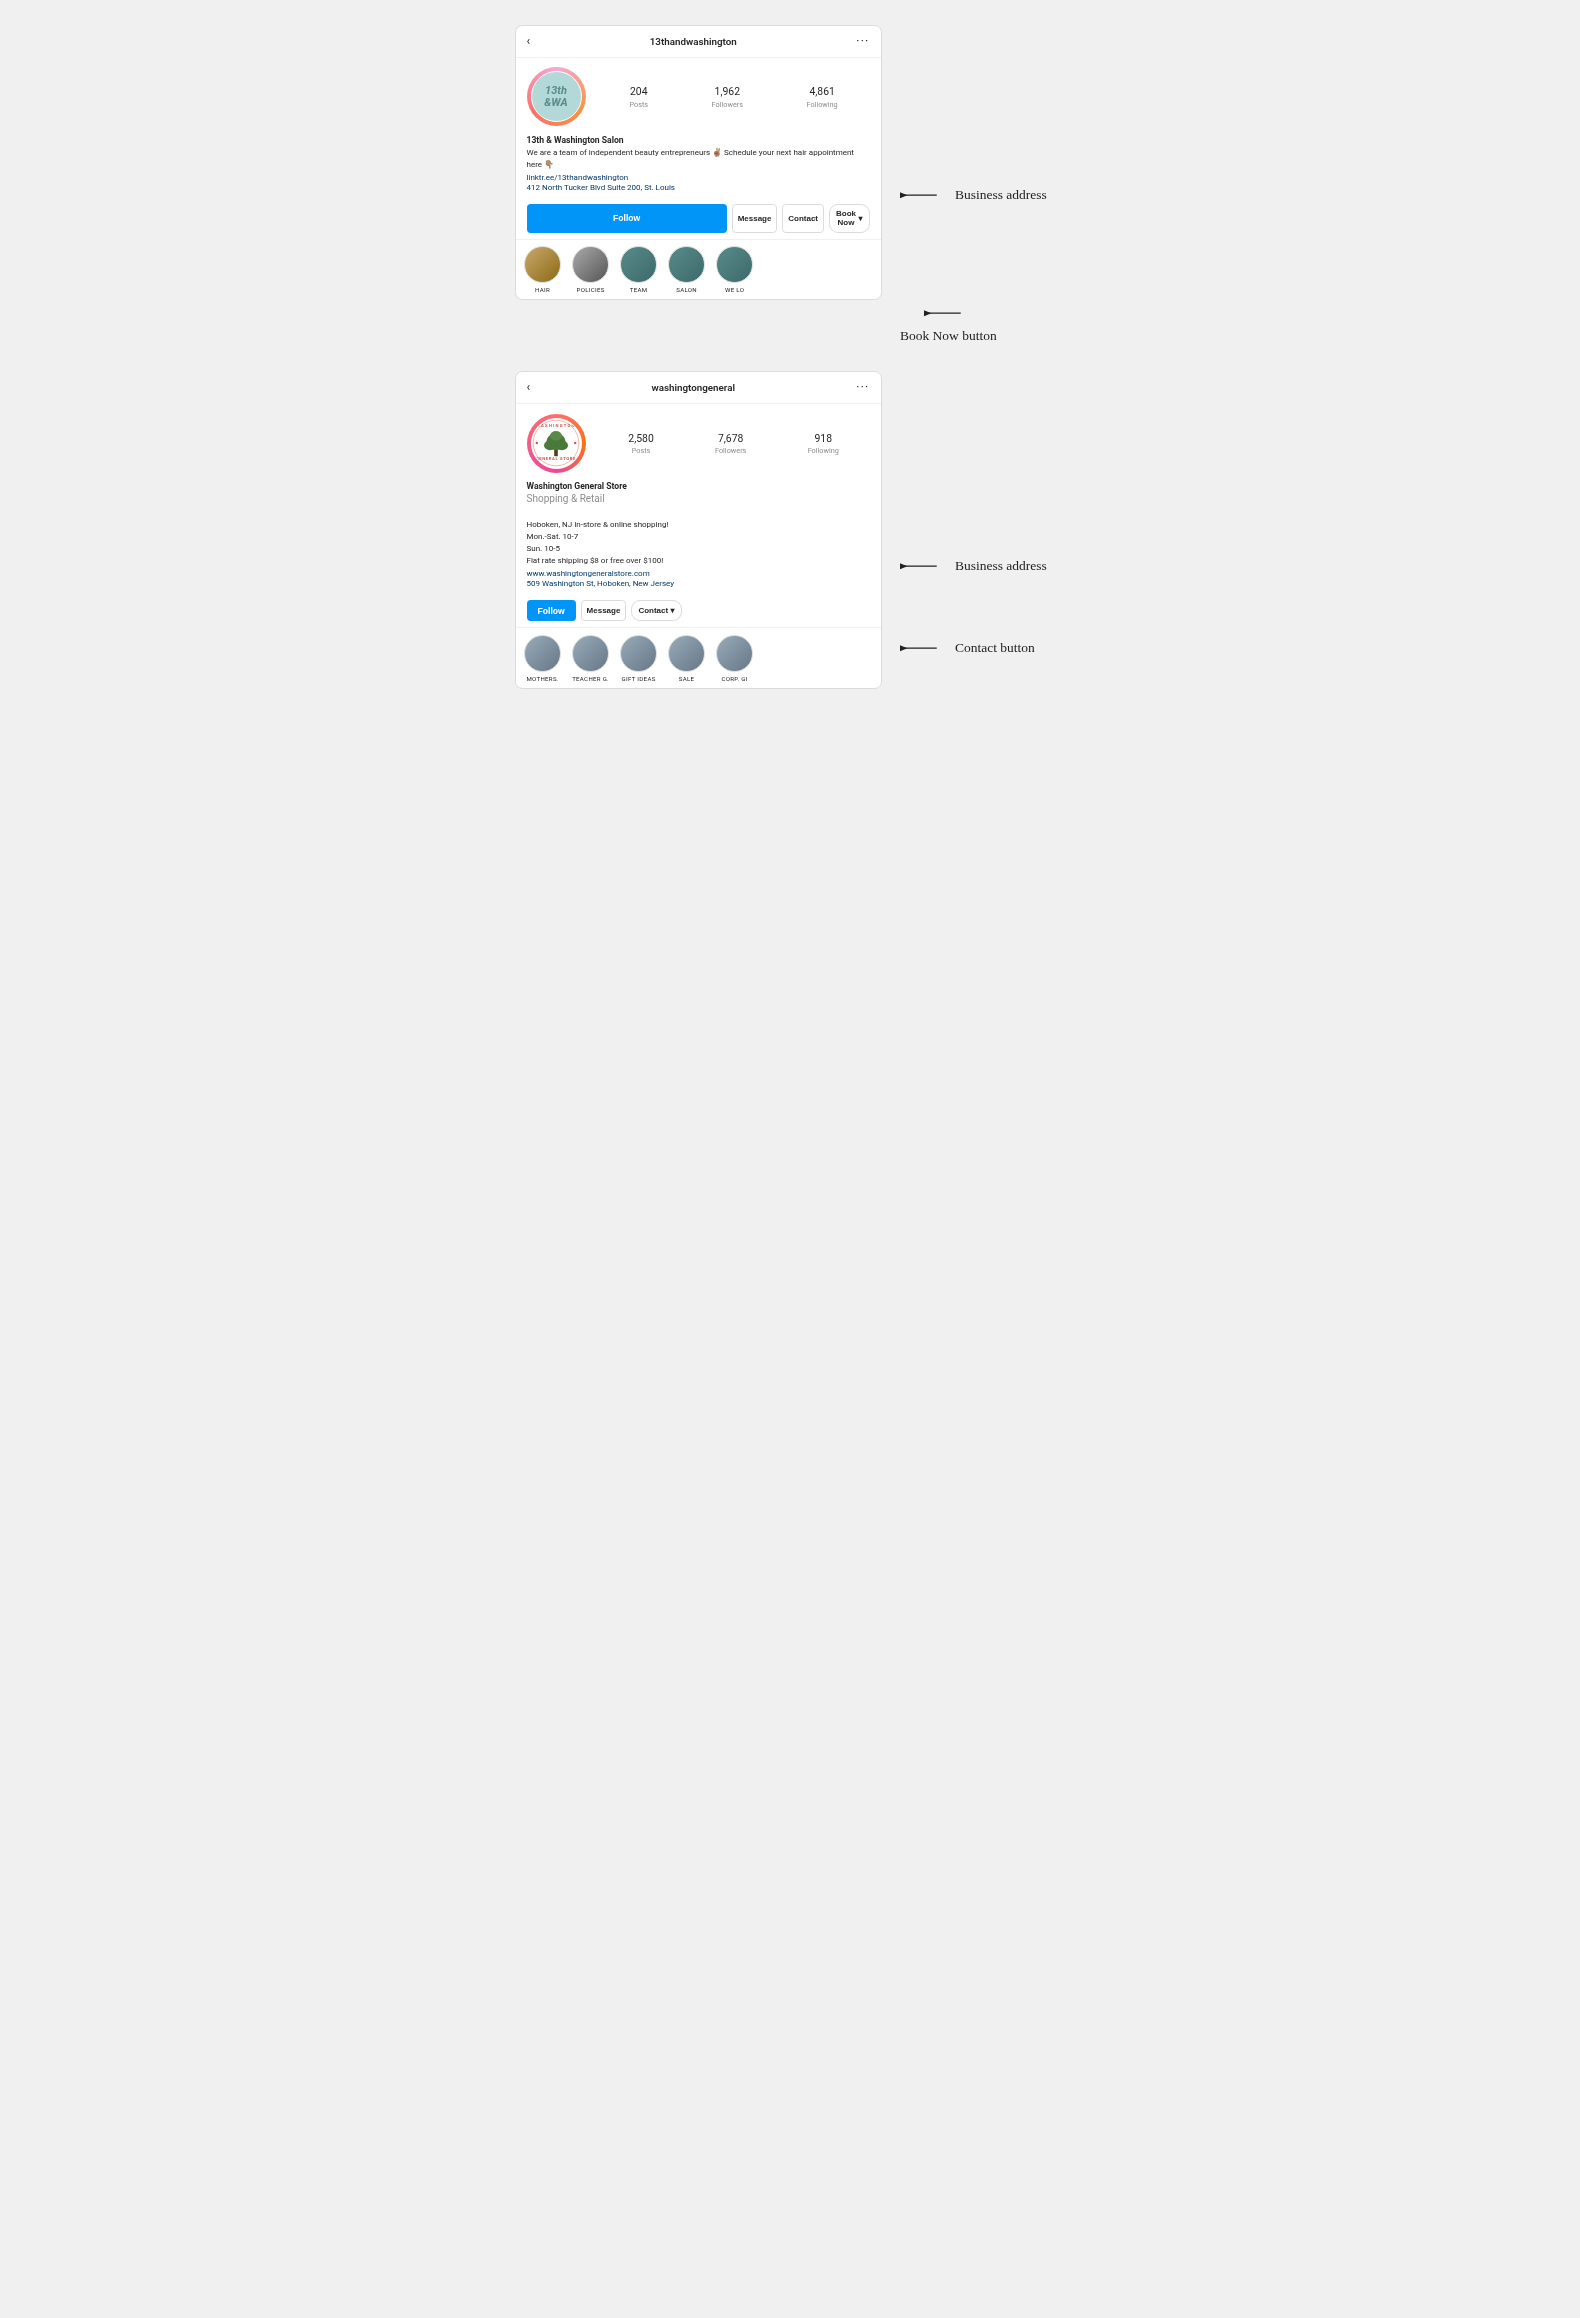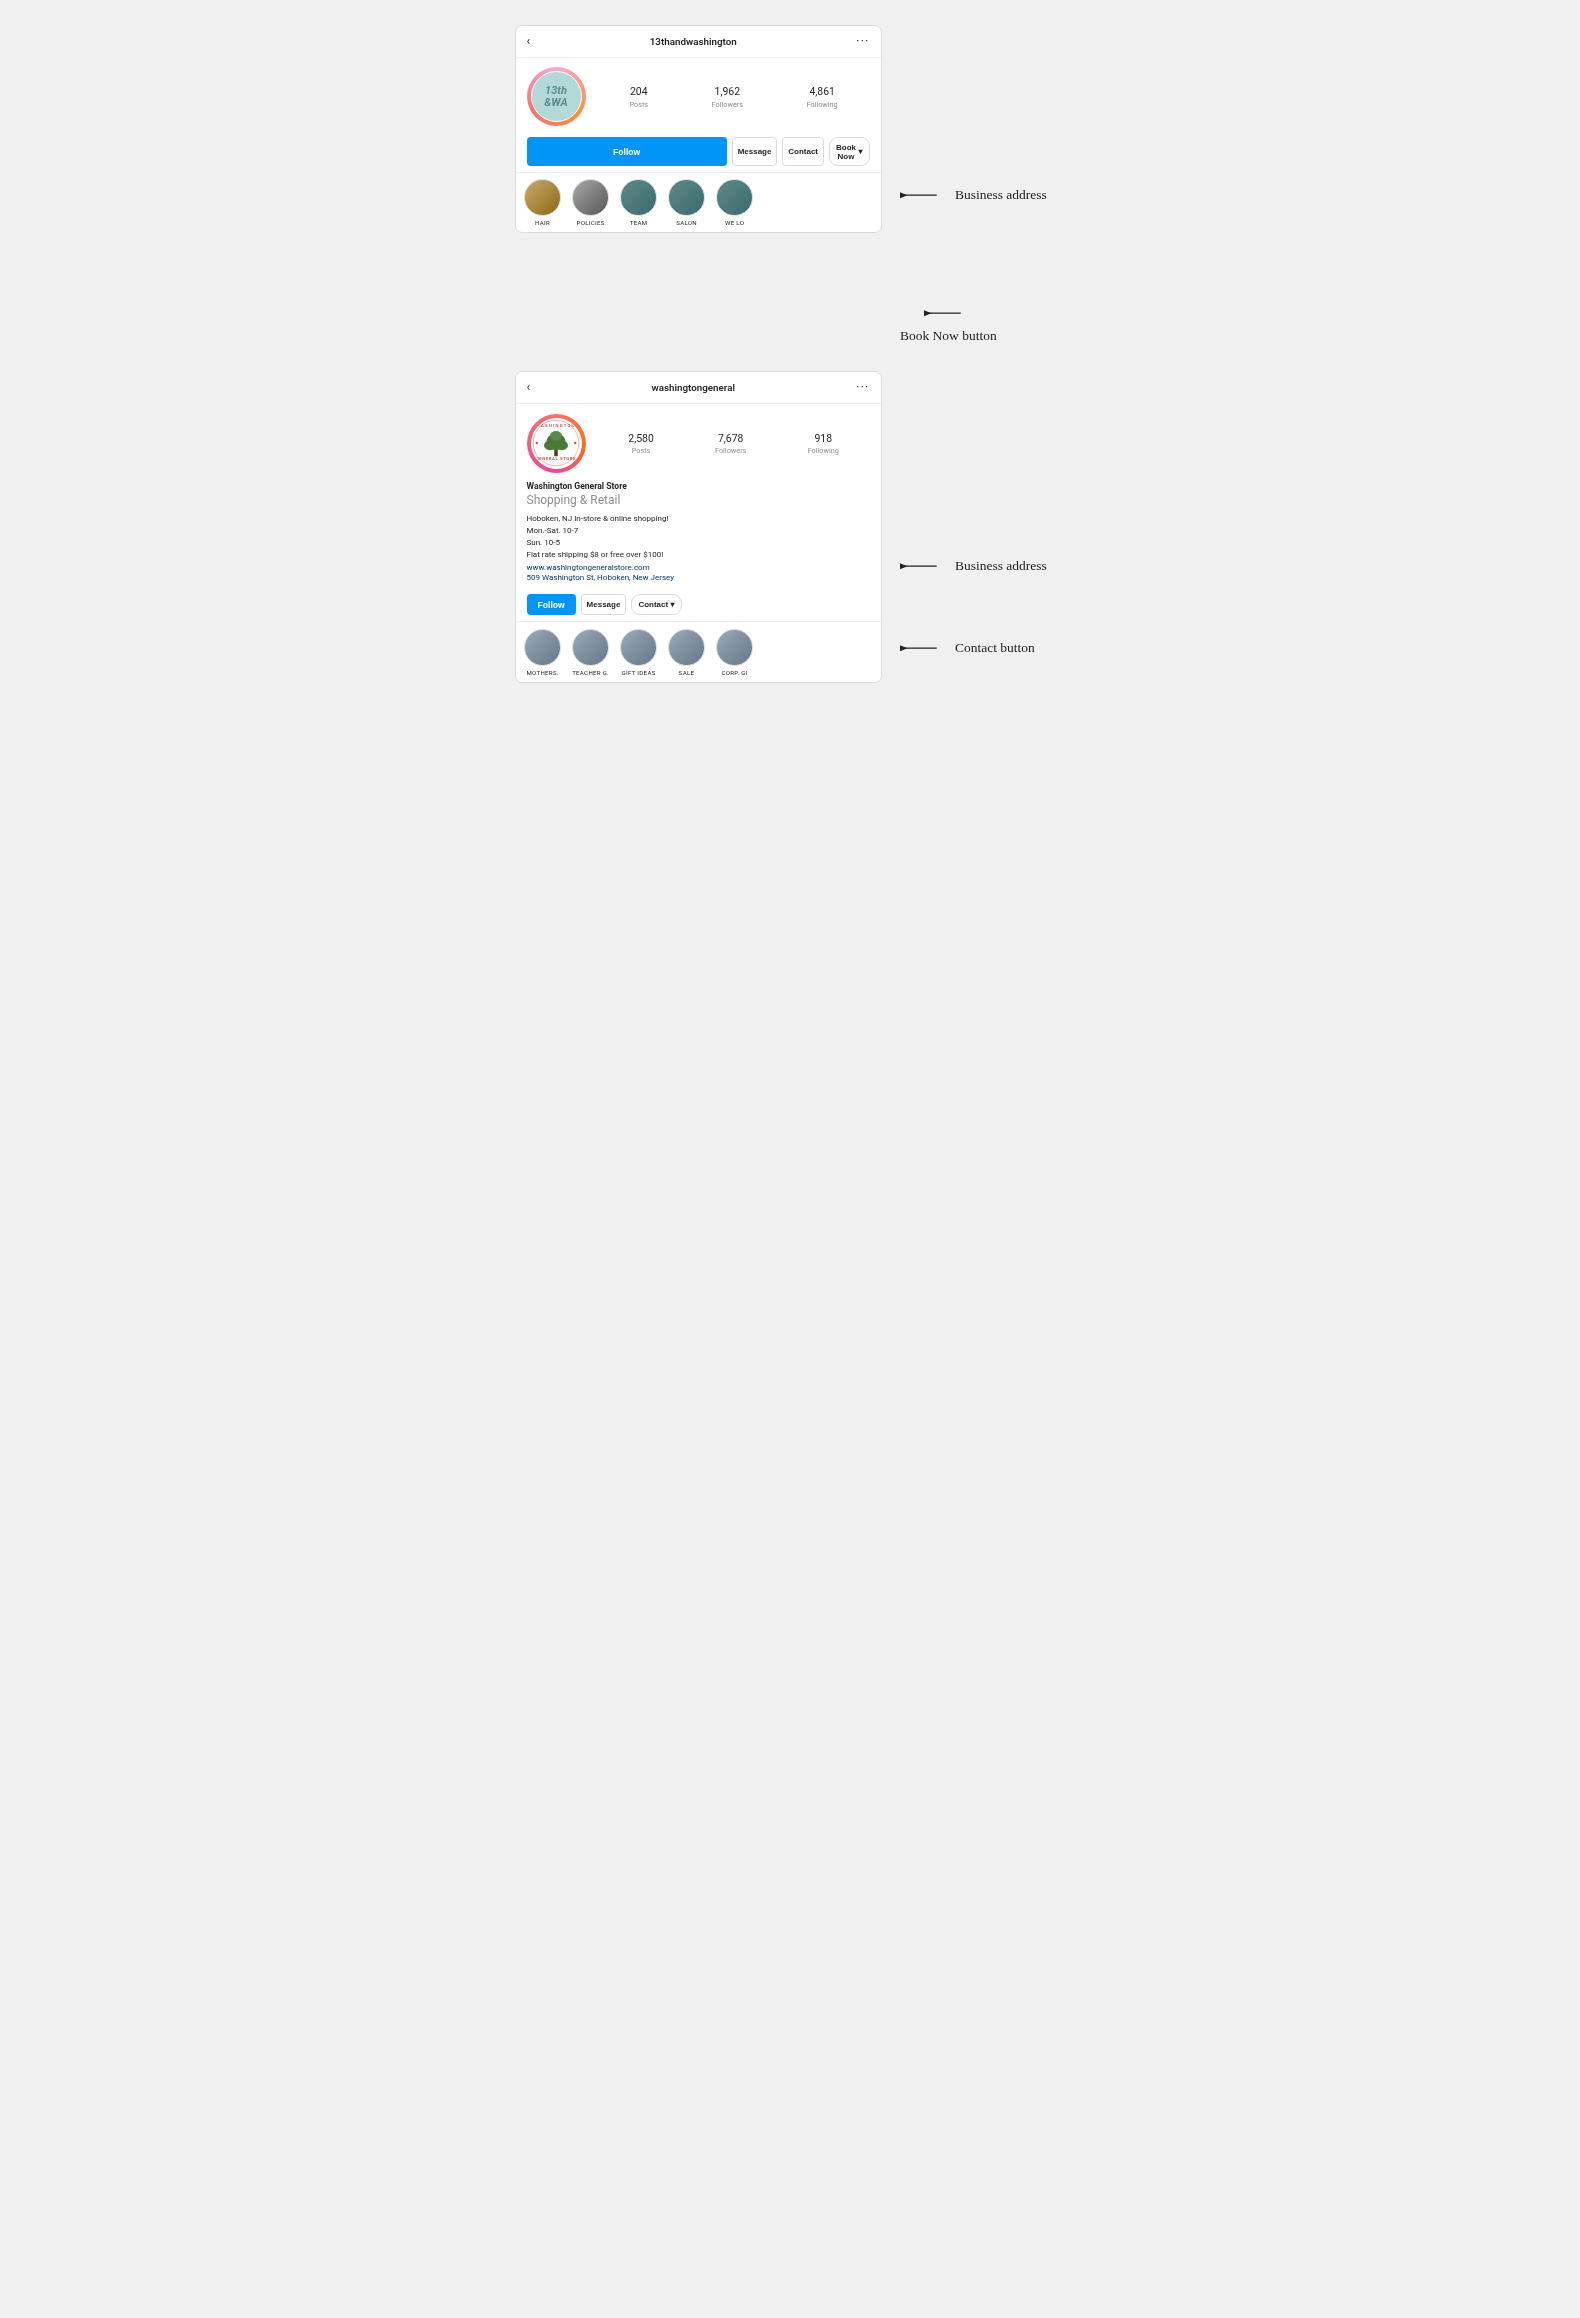--- a/index.html
+++ b/index.html
@@ -136,23 +136,23 @@
     .bio-section {
       padding: 2.4px 11px 7.3px 11px;
     }
     .bio-name {
       font-size: 8.6px;
       font-weight: 700;
       color: #262626;
       margin-bottom: 1.8px;
     }
     .bio-category {
-      font-size: 12px;
+      font-size: 10px;
       color: #8e8e8e;
-      margin-bottom: 6px;
+      margin-bottom: 15px;
     }
     .bio-text {
       font-size: 8px;
       color: #262626;
       line-height: 1.5;
       margin-bottom: 1.8px;
     }
     .bio-link {
       font-size: 8px;
       color: #00376b;
@@ -341,20 +341,26 @@
             <span class="stat-number">1,962</span>
             <span class="stat-label">Followers</span>
           </div>
           <div class="stat-item">
             <span class="stat-number">4,861</span>
             <span class="stat-label">Following</span>
           </div>
         </div>
       </div>
 
+      <div class="bio-section">
+        <div class="bio-name">13th &amp; Washington Salon</div>
+        <div class="bio-text">We are a team of independent beauty entrepreneurs ✌🏽 Schedule your next hair appointment here 👇🏽</div>
+        <a class="bio-link">linktr.ee/13thandwashington</a>
+        <a class="bio-address">412 North Tucker Blvd Suite 200, St. Louis</a>
+      </div>
 
       <div class="action-buttons">
         <button class="follow-btn">Follow</button>
         <div class="secondary-buttons">
           <button class="secondary-btn">Message</button>
           <button class="secondary-btn">Contact</button>
           <button class="dropdown-btn">
             <span>Book Now</span>
             <span>▾</span>
           </button>

